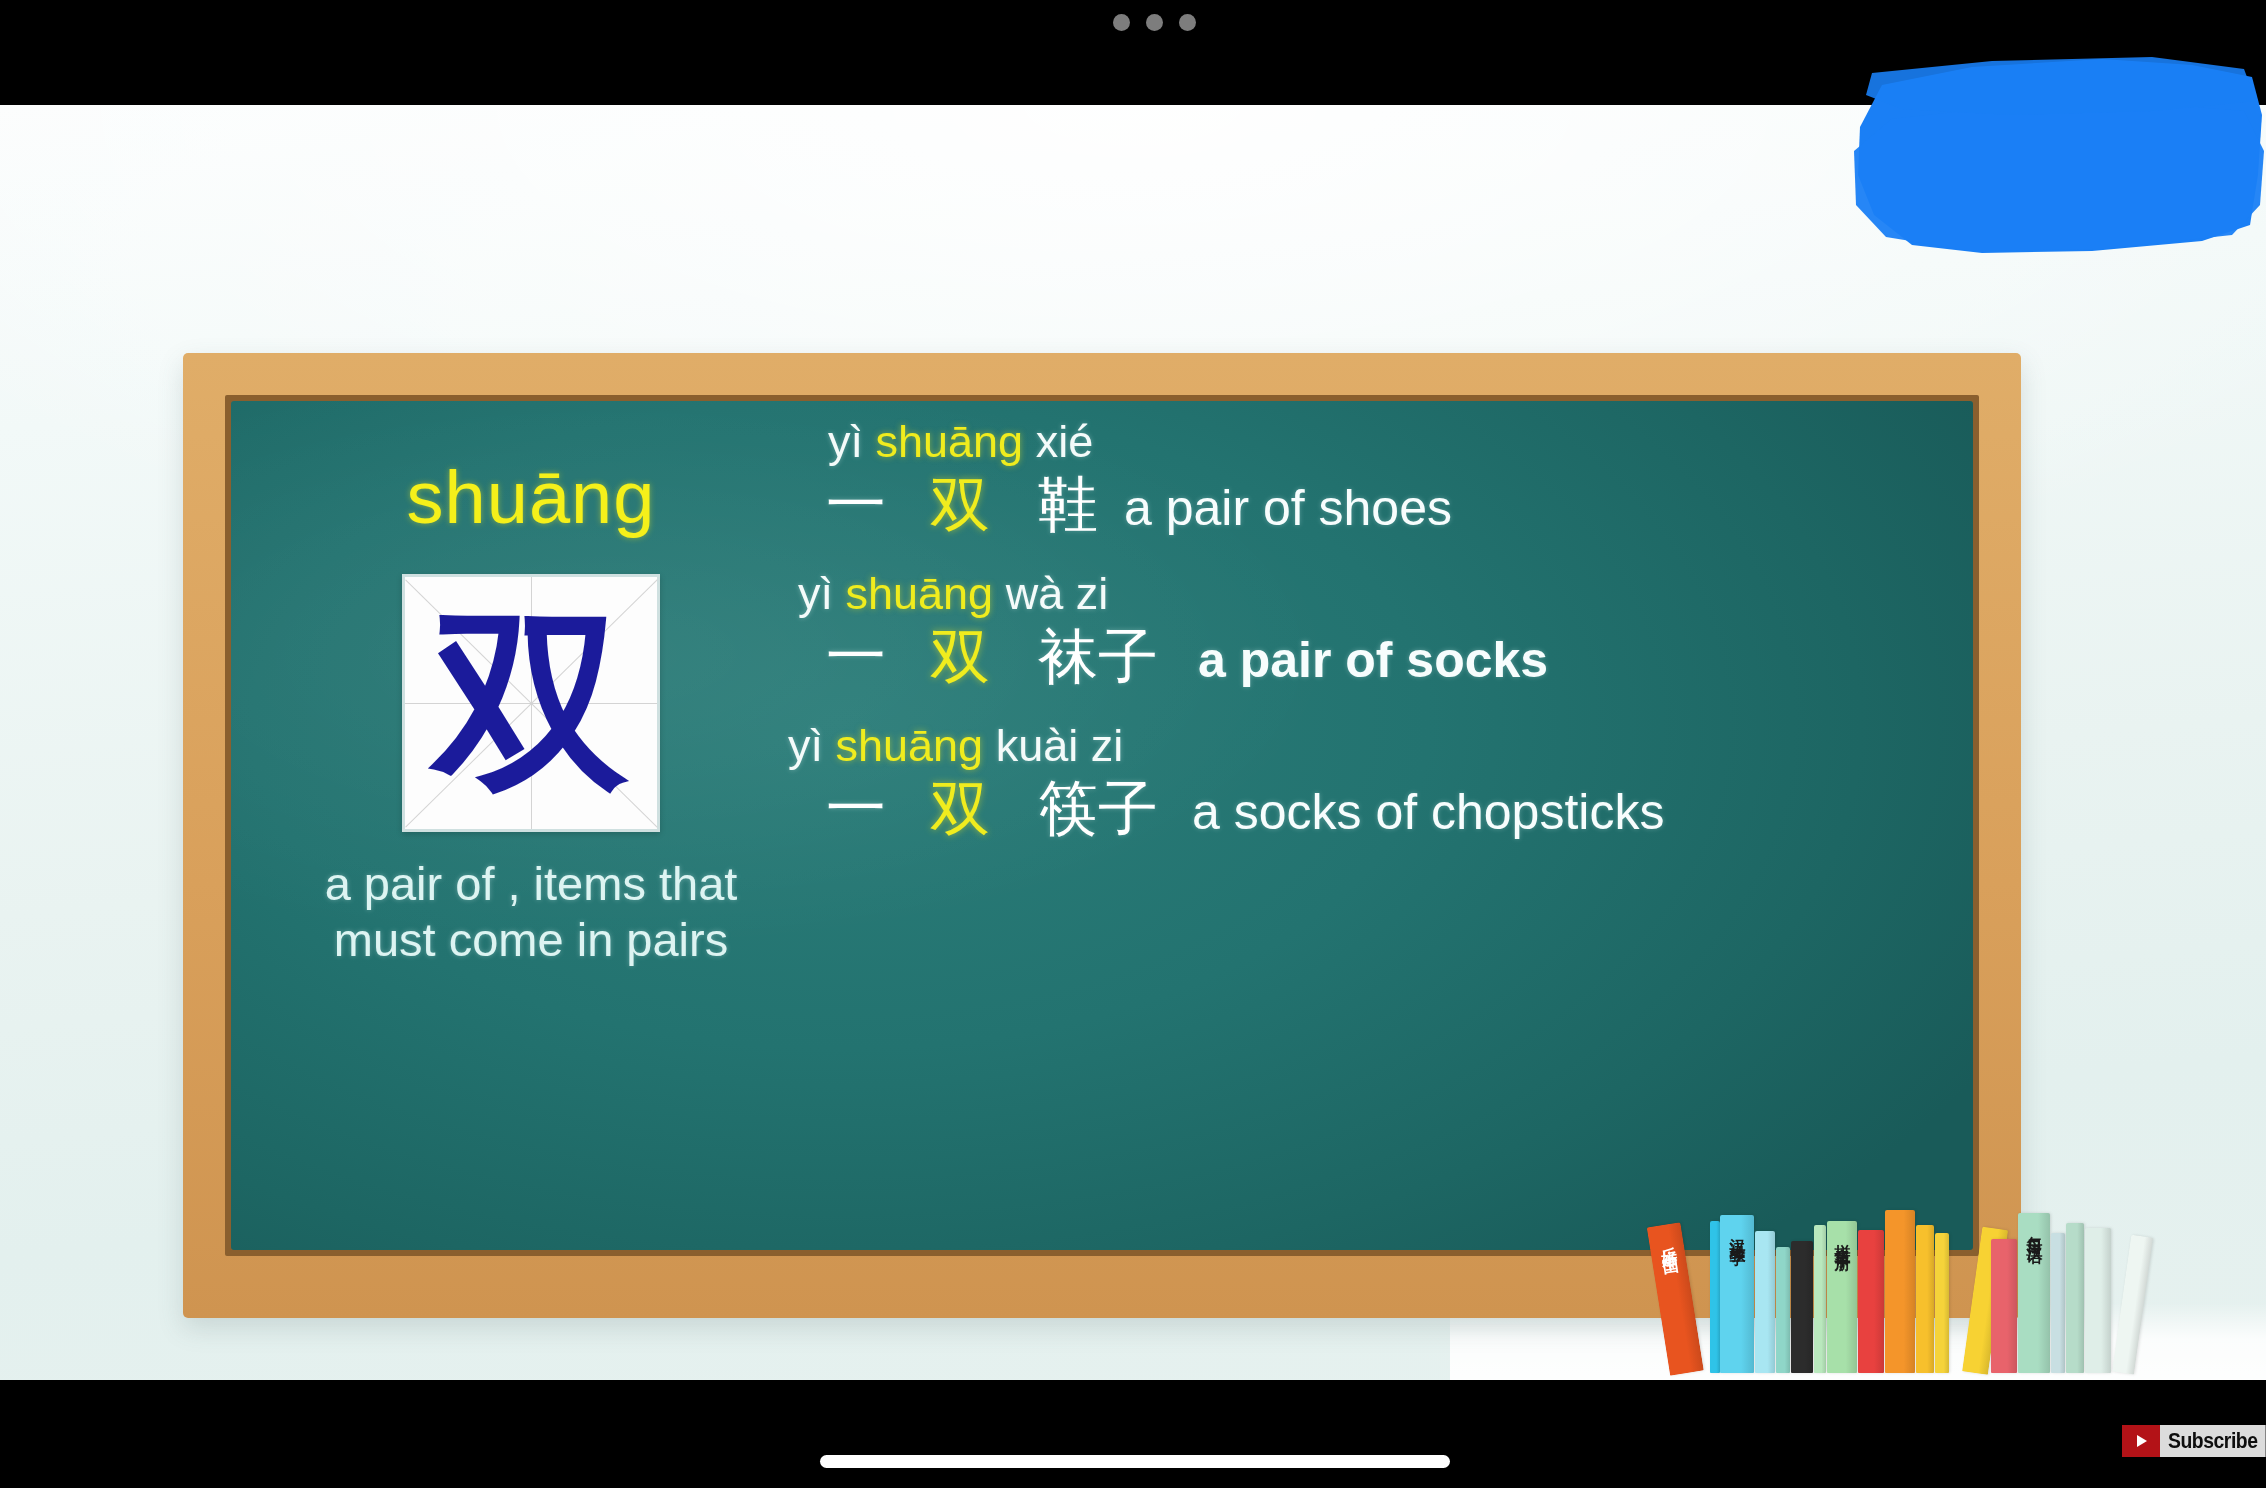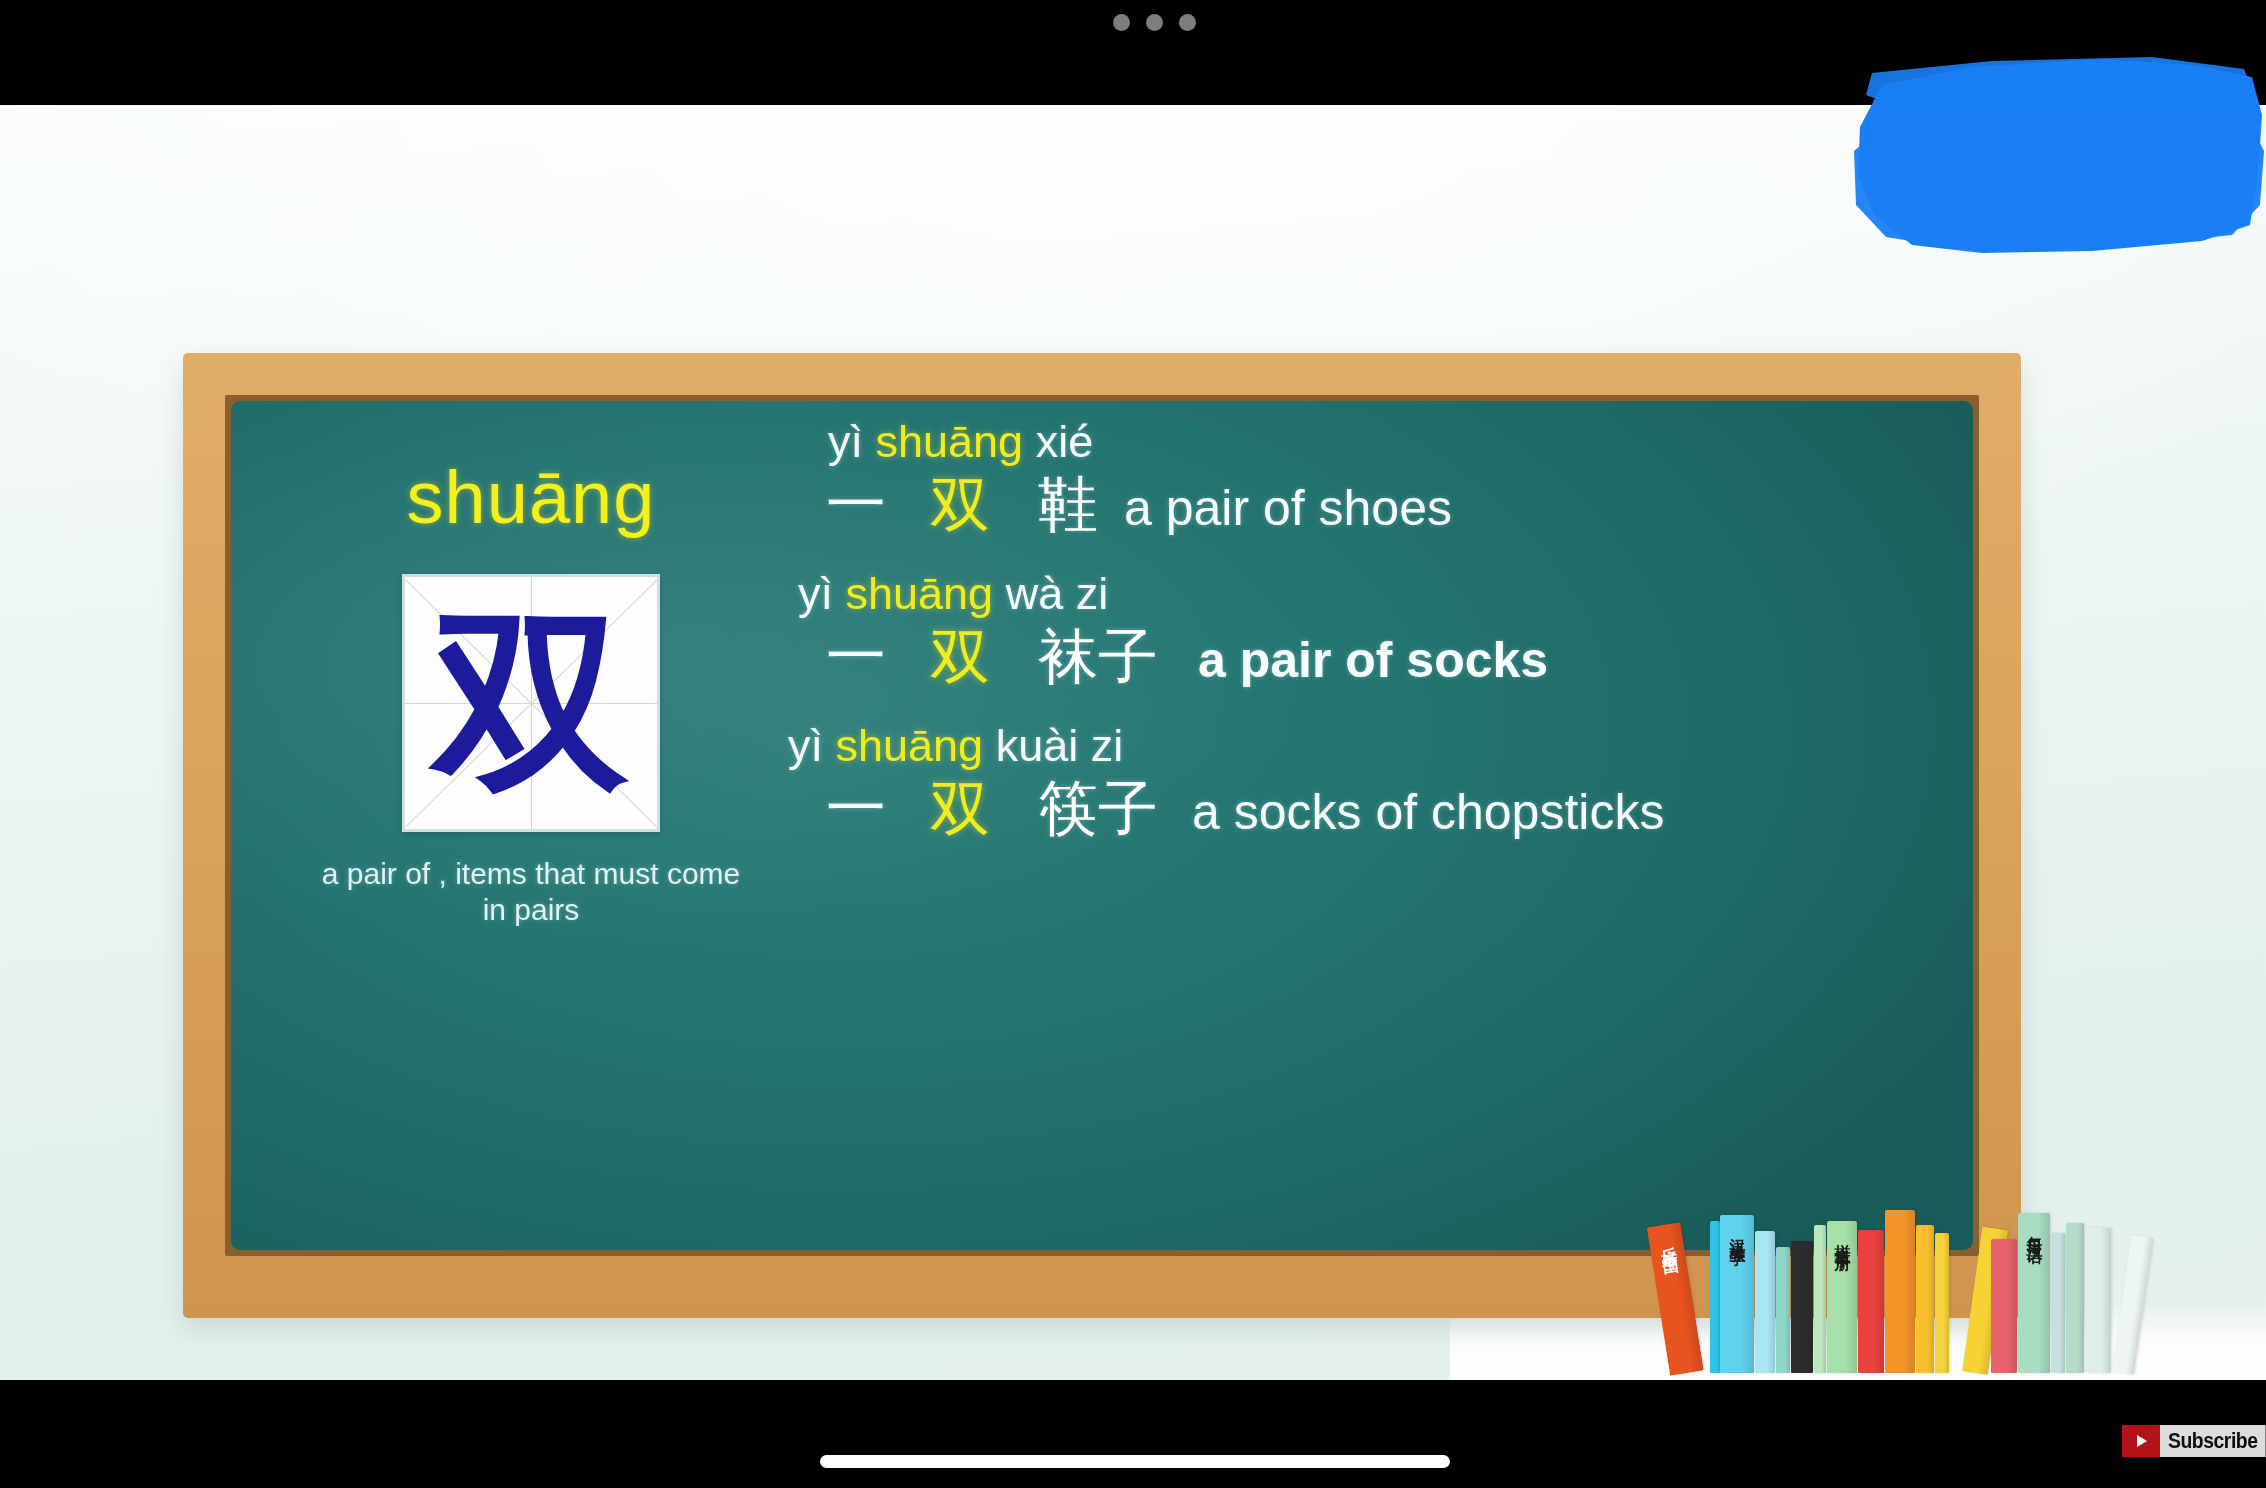--- a/index.html
+++ b/index.html
@@ -96,21 +96,21 @@
     position: absolute; left: 42px; top: 42px;
     right: 42px; bottom: 62px;
     background: #8a5f2e;
     border-radius: 2px;
   }
   .chalkboard {
     position: absolute; left: 48px; top: 48px;
     right: 48px; bottom: 68px;
     background:
       radial-gradient(ellipse 75% 85% at 35% 38%, #2b7d79 0%, #237370 45%, #1d6663 78%, #195b59 100%);
-    border-radius: 9px;
+    border-radius: 3px;
     overflow: hidden;
   }
   .chalk-dust {
     position: absolute; inset: 0;
     background: radial-gradient(ellipse 60% 50% at 22% 30%, rgba(255,255,255,0.06), rgba(255,255,255,0) 70%);
     pointer-events: none;
   }
 
   
   .left-col {
@@ -155,21 +155,21 @@
     font-size: 196px;
     font-weight: 700;
     line-height: 1;
     padding-bottom: 6px;
     box-sizing: border-box;
   }
   .definition {
     margin: 24px auto 14px auto;
     width: 420px;
     color: #ddf4f2;
-    font-size: 30px;
+    font-size: 47px;
     line-height: 1.18;
     text-shadow: 0 0 5px rgba(220,250,250,0.35);
   }
 
   
   .examples {
     position: absolute; left: 545px; top: 14px;
     right: 22px;
   }
   .example-row { margin-bottom: 28px; }

